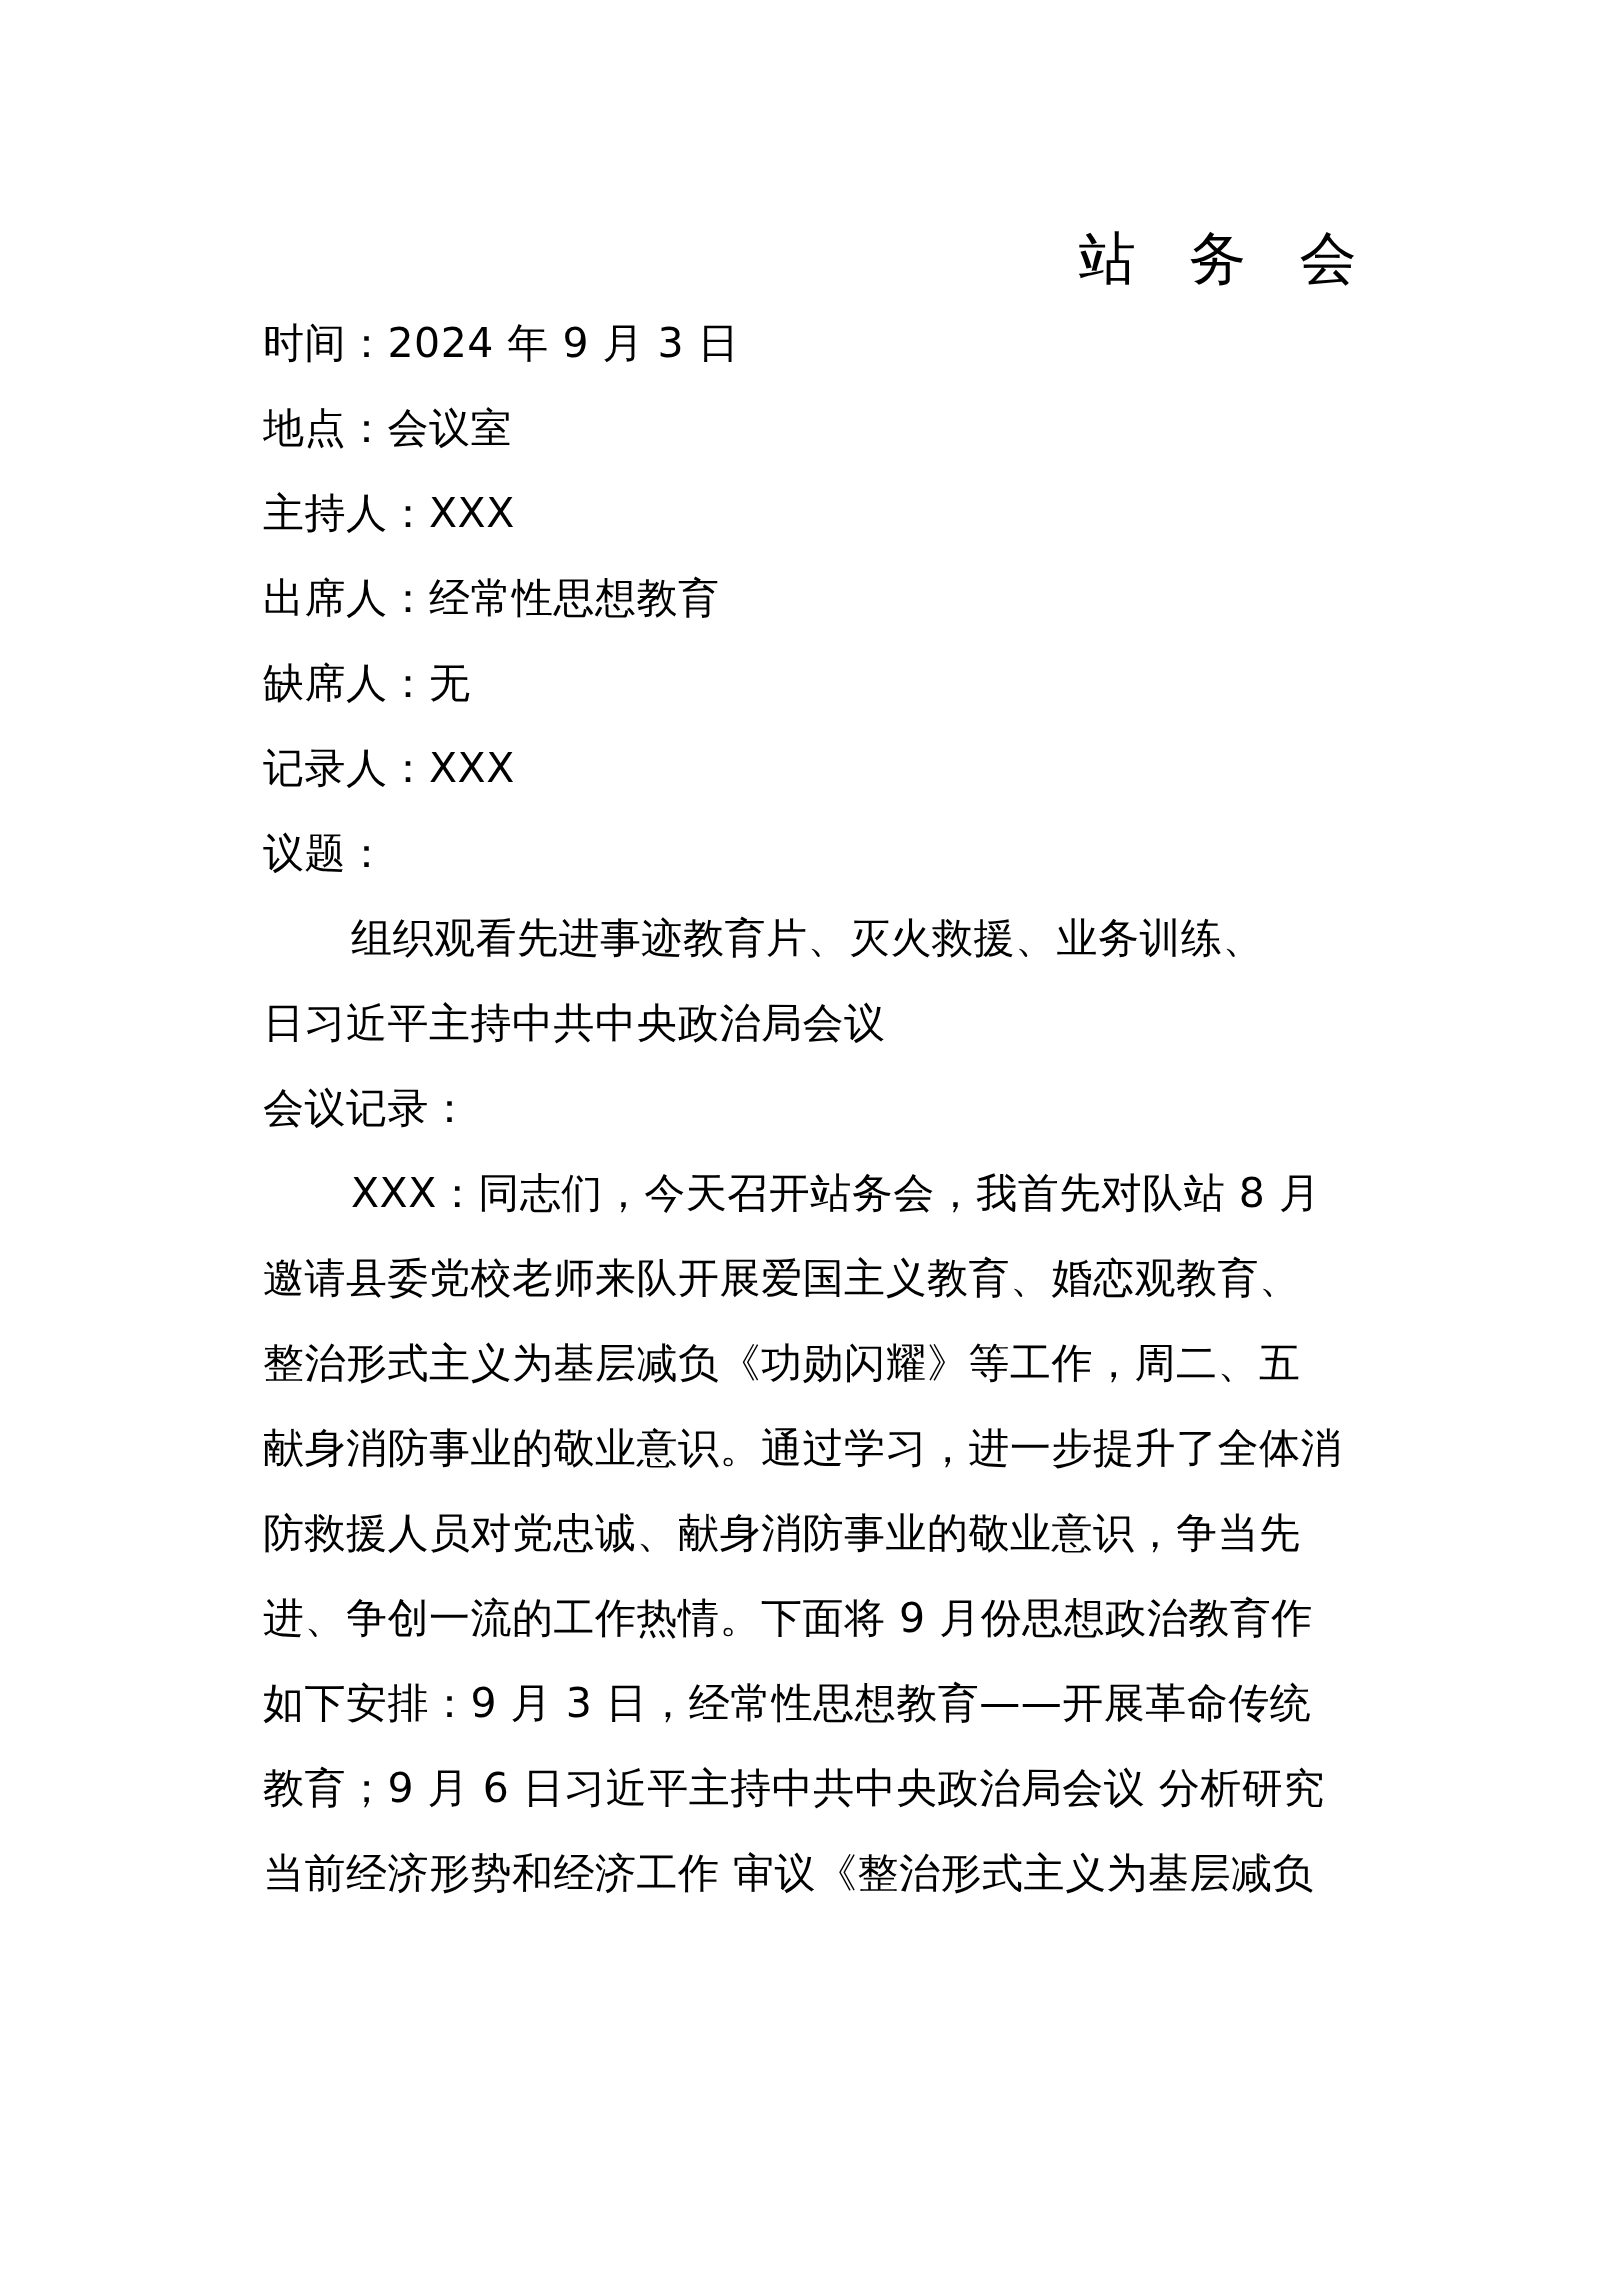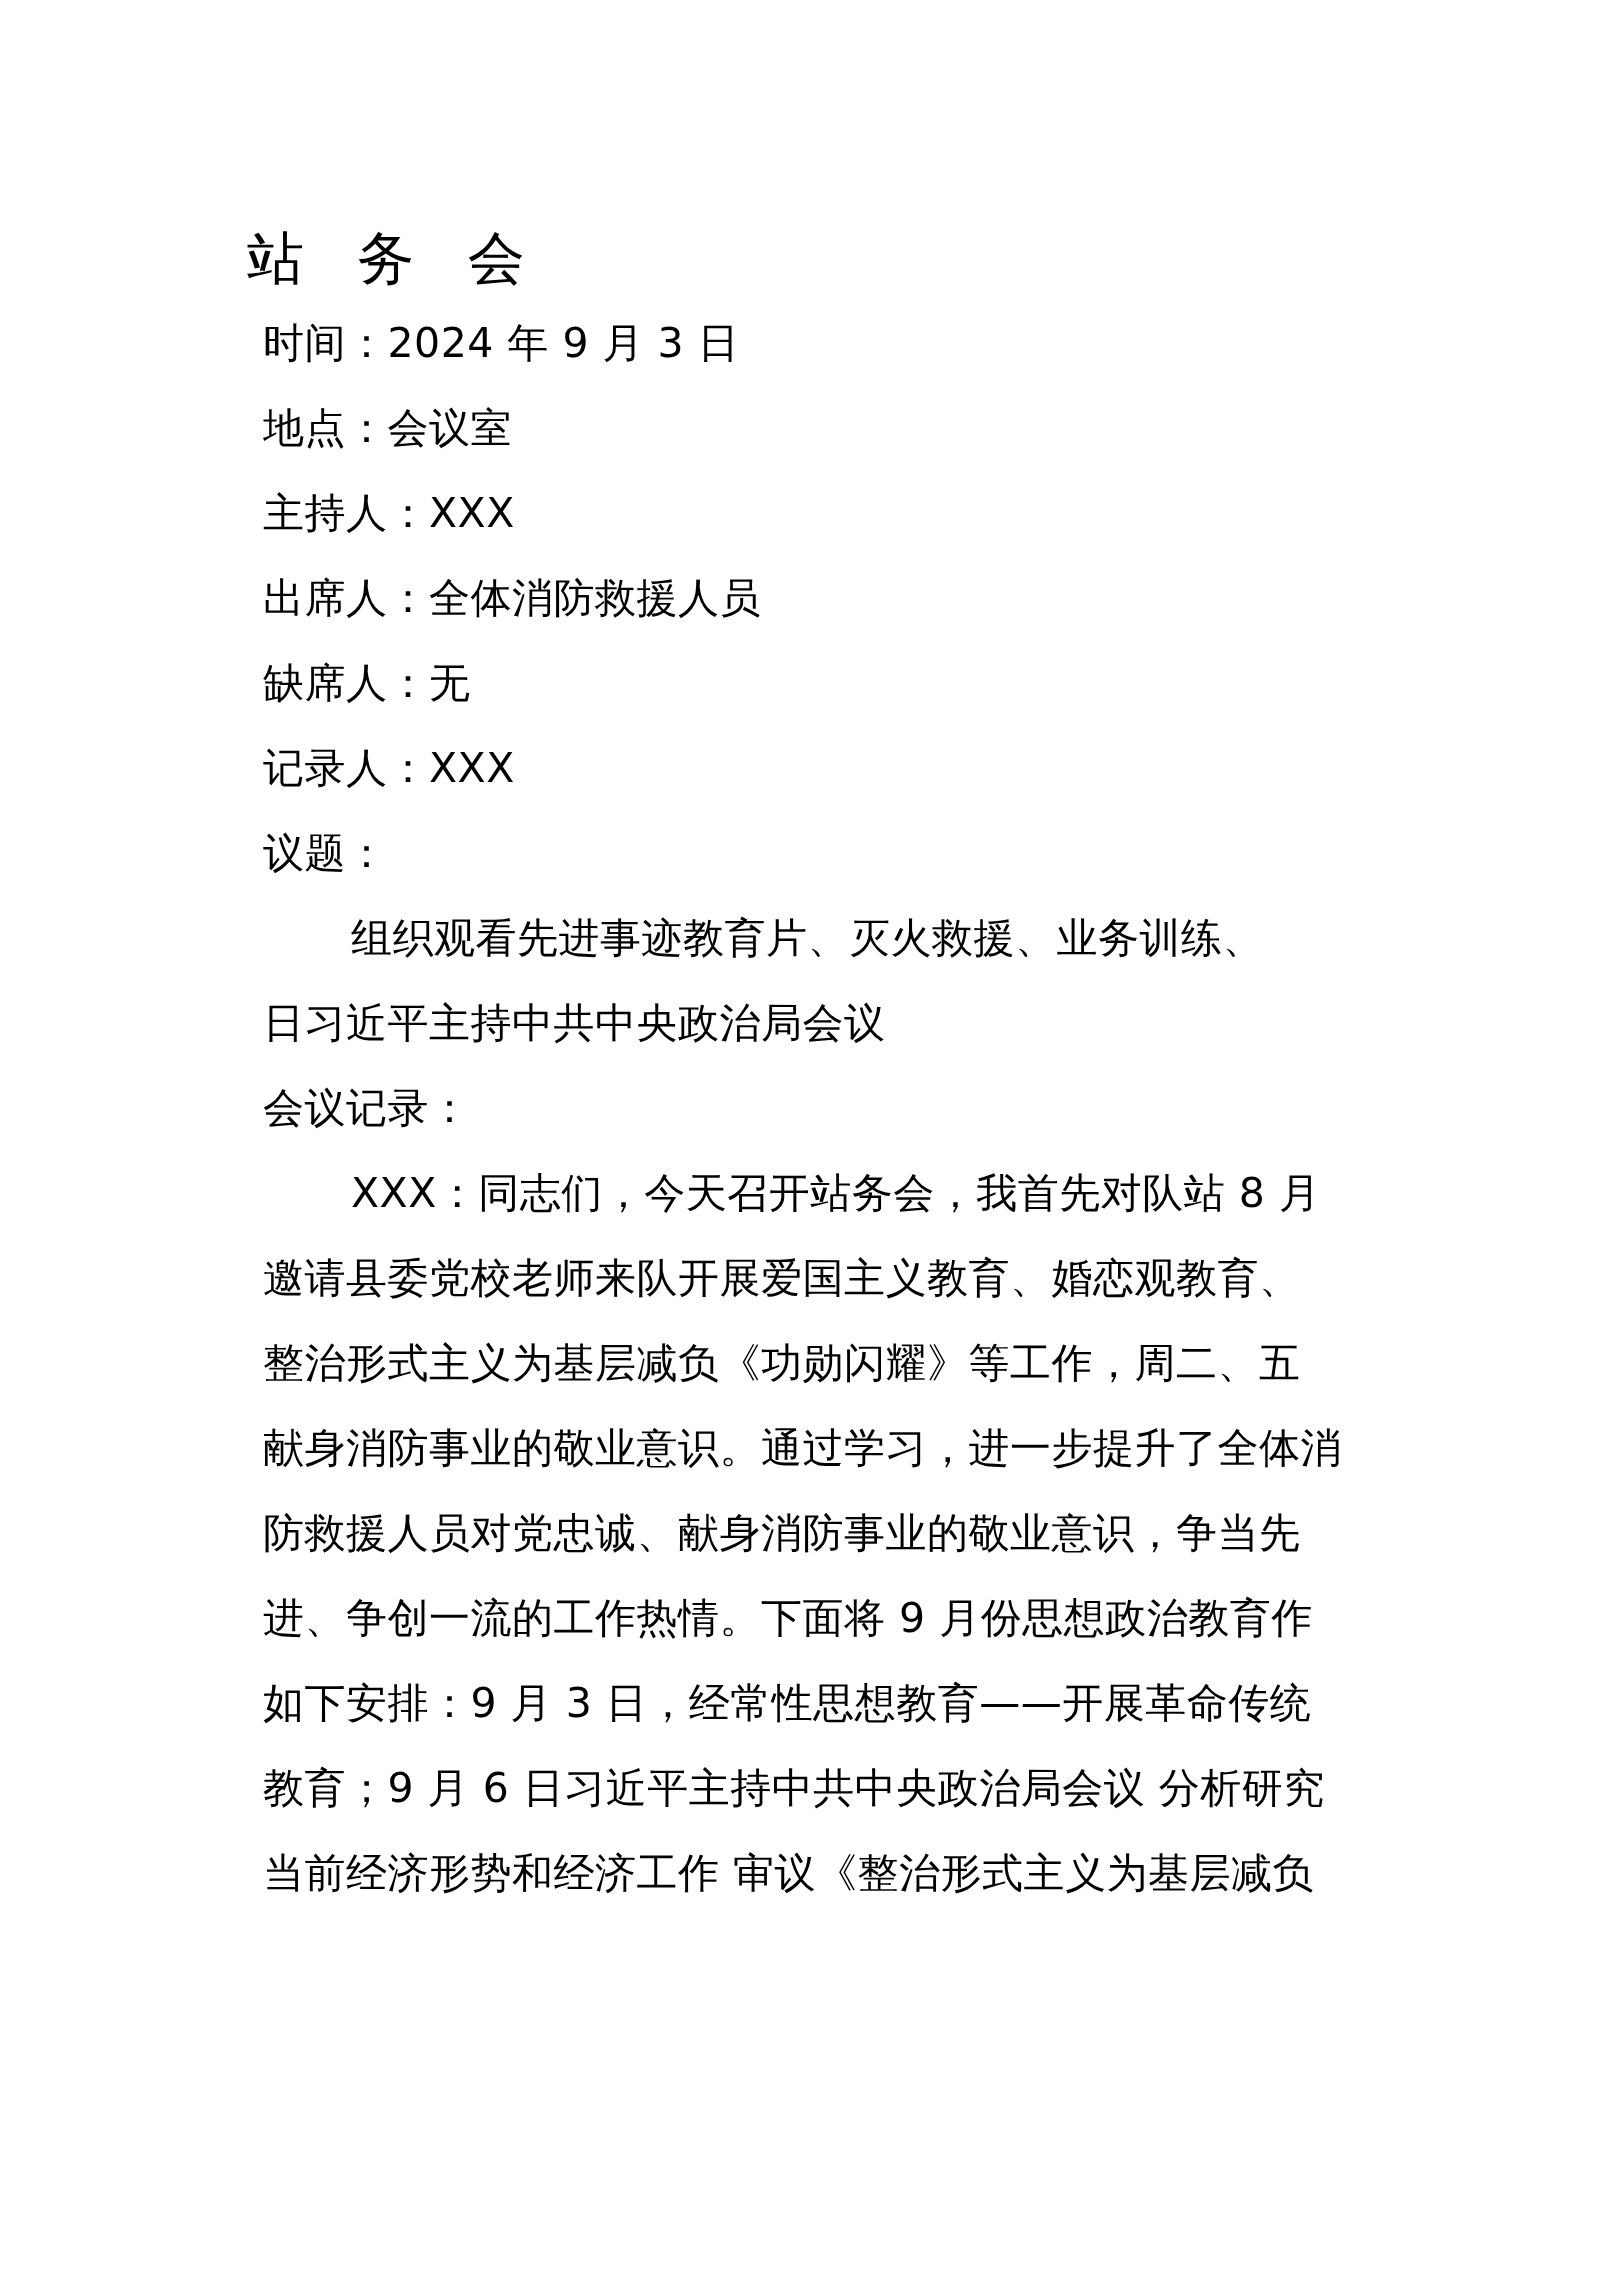--- a/index.html
+++ b/index.html
@@ -19,21 +19,21 @@
       position: absolute;
       left: 247px;
       top: 0;
       width: 1127px;
     }
     .title {
       position: absolute;
       left: 0;
       top: 214px;
       width: 1127px;
-      text-align: left;
+      text-align: right;
       font-size: 57px;
       letter-spacing: 17.6px;
       line-height: 88px;
       height: 88px;
     }
     .lines {
       position: absolute;
       left: 16px;
       top: 301px;
       width: 1127px;
@@ -53,21 +53,21 @@
 </head>
 <body>
 
 <div class="page">
   <div class="title">站 务 会</div>
 
   <div class="lines">
     <div class="line"><span>时间：</span><span>2024 年 9 月 3 日</span></div>
     <div class="line"><span>地点：</span><span>会议室</span></div>
     <div class="line"><span>主持人：</span><span>XXX</span></div>
-    <div class="line"><span>出席人：</span><span>全体消防救援人员</span></div>
+    <div class="line"><span>出席人：</span><span>经常性思想教育</span></div>
     <div class="line"><span>缺席人：</span><span>无</span></div>
     <div class="line"><span>记录人：</span><span>XXX</span></div>
 
     <div class="line">议题：</div>
     <div class="line indent">组织观看先进事迹教育片、灭火救援、业务训练、</div>
     <div class="line">日习近平主持中共中央政治局会议</div>
 
     <div class="line">会议记录：</div>
     <div class="line indent">XXX：同志们，今天召开站务会，我首先对队站 8 月</div>
     <div class="line">邀请县委党校老师来队开展爱国主义教育、婚恋观教育、</div>

